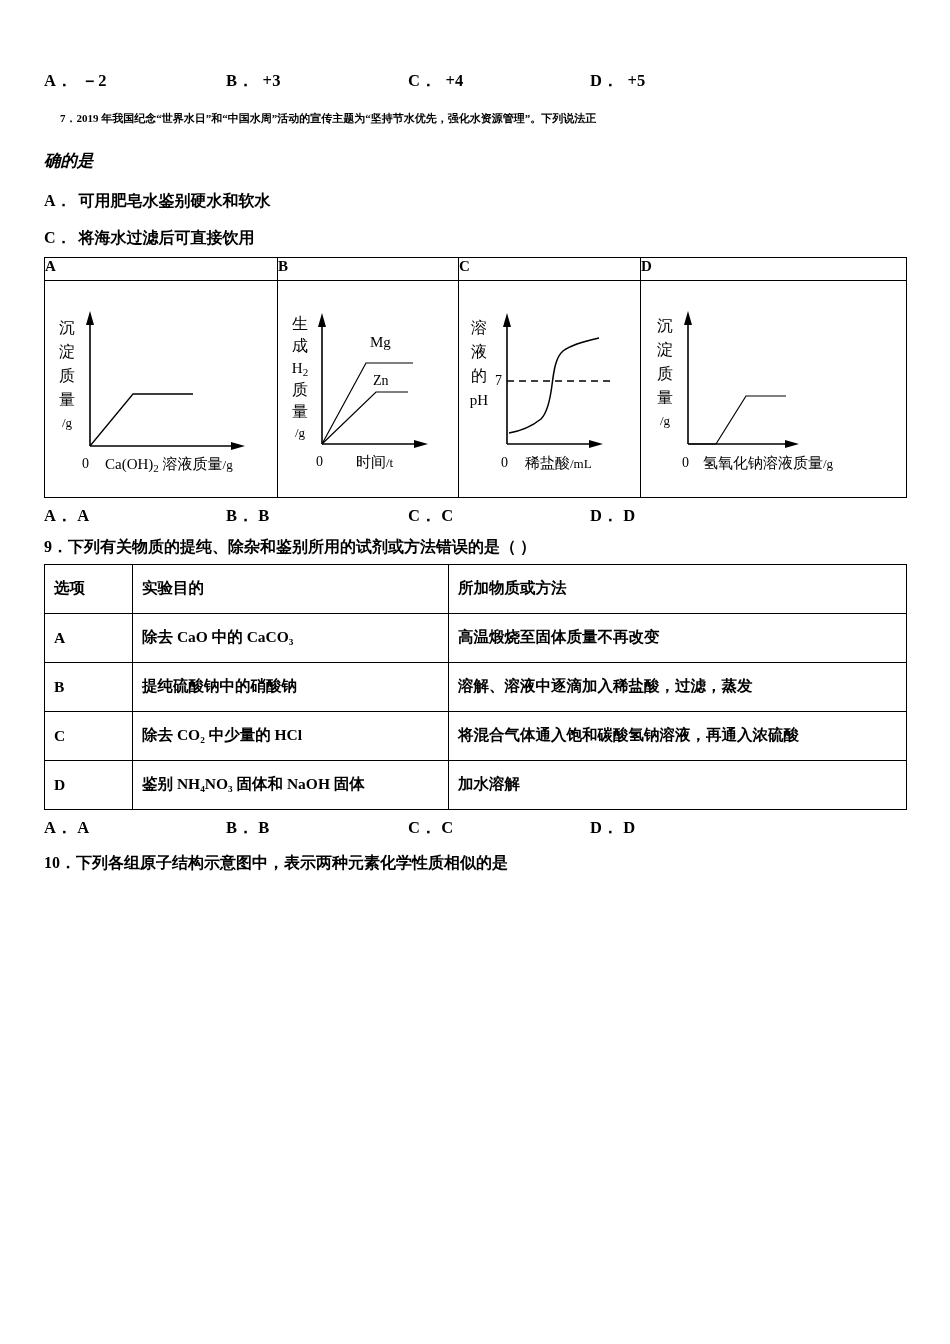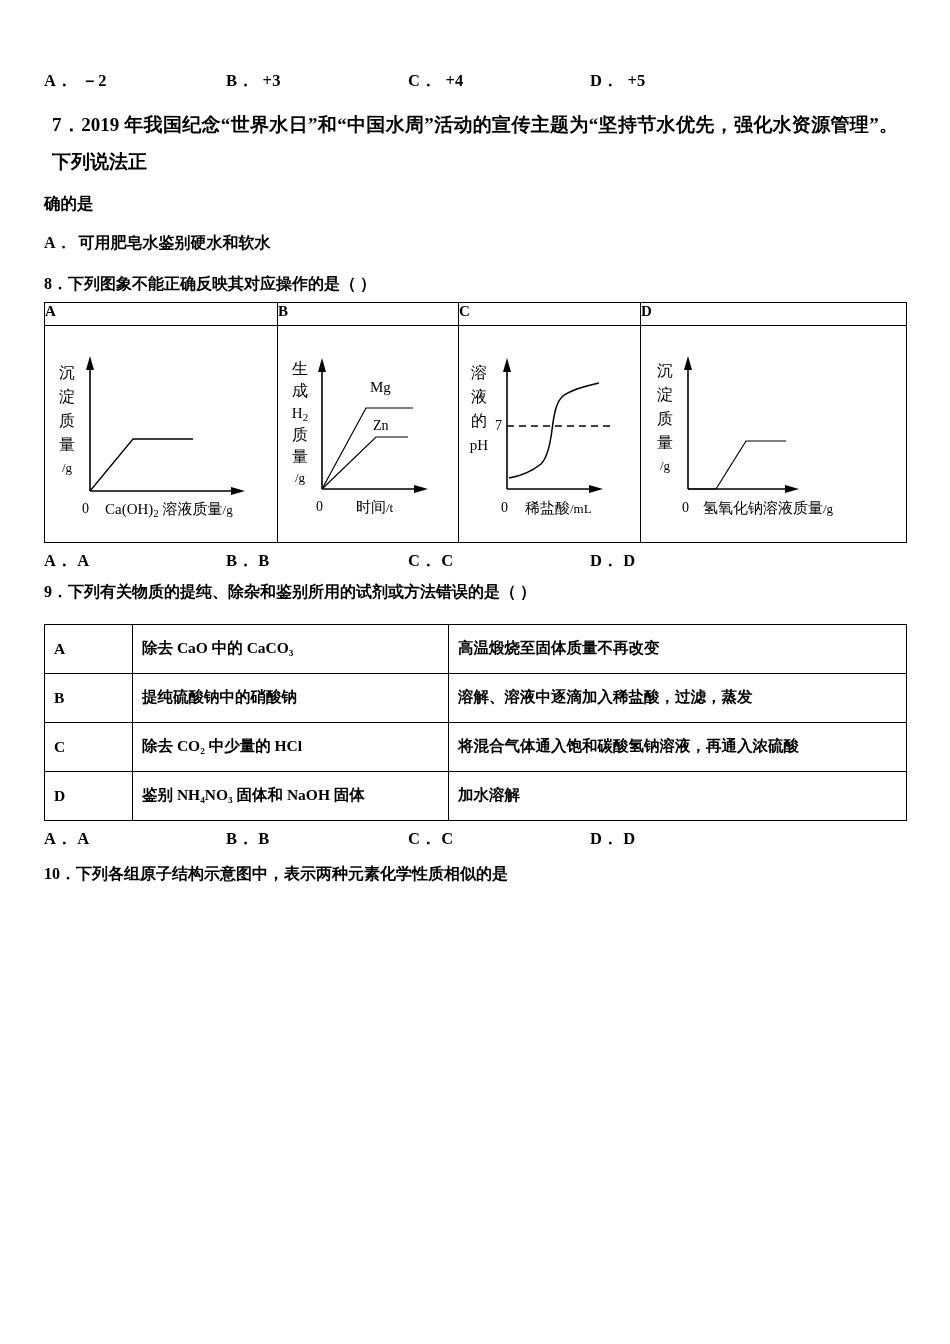--- a/index.html
+++ b/index.html
@@ -38,31 +38,32 @@
     letter-spacing: 0.2px;
   }
   .opt-row .oi {
     width: 182px;
     flex: 0 0 182px;
     white-space: nowrap;
   }
   .opt-row .oi:last-child { flex: 0 0 auto; }
 
   .q-line {
-    font-size: 19px;
+    font-size: 11px;
     font-weight: bold;
     line-height: 1.95;
-    margin: 8px;
+    margin: 16px;
     text-align: justify;
   }
   .q-cont {
     font-size: 16.5px;
     font-weight: bold;
     line-height: 1.95;
     margin: 0 0 4px 0;
+    font-style: italic;
   }
   .q-opt {
     font-size: 16px;
     font-weight: bold;
     line-height: 2.35;
     margin: 0;
   }
   .q-opt .lbl { margin-right: 7px; }
 
   .q-head {
@@ -128,22 +129,22 @@
     <span class="oi"><span>A．</span>&nbsp;&nbsp;<span>－2</span></span>
     <span class="oi"><span>B．</span>&nbsp;&nbsp;<span>+3</span></span>
     <span class="oi"><span>C．</span>&nbsp;&nbsp;<span>+4</span></span>
     <span class="oi"><span>D．</span>&nbsp;&nbsp;<span>+5</span></span>
   </div>
 
   <p class="q-line">7．2019 年我国纪念“世界水日”和“中国水周”活动的宣传主题为“坚持节水优先，强化水资源管理”。下列说法正</p>
   <p class="q-cont">确的是</p>
 
   <p class="q-opt"><span class="lbl">A．</span><span>可用肥皂水鉴别硬水和软水</span></p>
-
-  <p class="q-head" style="margin-top:12px;margin-bottom:7px;">8．下列图象不能正确反映其对应操作的是（        ）</p>
+  <p class="q-opt"><span class="lbl">C．</span><span>将海水过滤后可直接饮用</span></p>
+
 
   <table class="grid">
     <colgroup>
       <col style="width:233px">
       <col style="width:181px">
       <col style="width:182px">
       <col style="width:266px">
     </colgroup>
     <tbody>
 
@@ -250,30 +251,35 @@
     </tbody>
   </table>
 
   <div class="opt-row" style="margin-top:7px;margin-bottom:10px;">
     <span class="oi"><span>A．</span>&nbsp;<span>A</span></span>
     <span class="oi"><span>B．</span>&nbsp;<span>B</span></span>
     <span class="oi"><span>C．</span>&nbsp;<span>C</span></span>
     <span class="oi"><span>D．</span>&nbsp;<span>D</span></span>
   </div>
 
-  <p class="q-head" style="margin-top:10px;margin-bottom:21px;">9．下列有关物质的提纯、除杂和鉴别所用的试剂或方法错误的是（        ）</p>
+  <p class="q-head" style="margin-top:10px;margin-bottom:6px;">9．下列有关物质的提纯、除杂和鉴别所用的试剂或方法错误的是（        ）</p>
 
   <table class="t9">
     <colgroup>
       <col style="width:88px">
       <col style="width:316px">
       <col style="width:458px">
     </colgroup>
     <tbody>
       <tr>
+        <td>选项</td>
+        <td>实验目的</td>
+        <td>所加物质或方法</td>
+      </tr>
+      <tr>
         <td>A</td>
         <td>除去 CaO 中的 CaCO₃</td>
         <td>高温煅烧至固体质量不再改变</td>
       </tr>
       <tr>
         <td>B</td>
         <td>提纯硫酸钠中的硝酸钠</td>
         <td>溶解、溶液中逐滴加入稀盐酸，过滤，蒸发</td>
       </tr>
       <tr>

